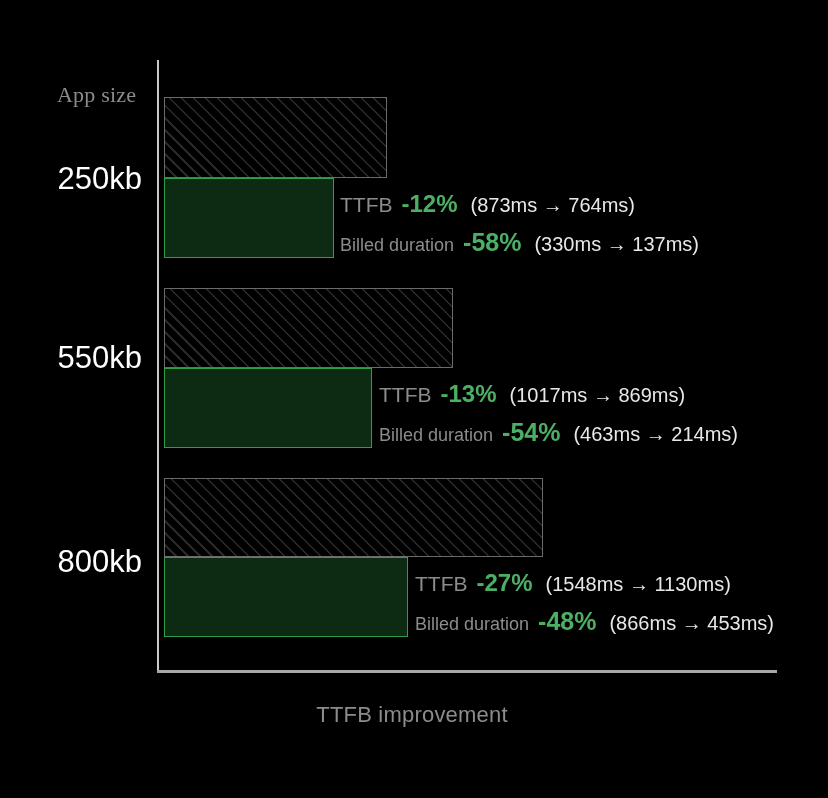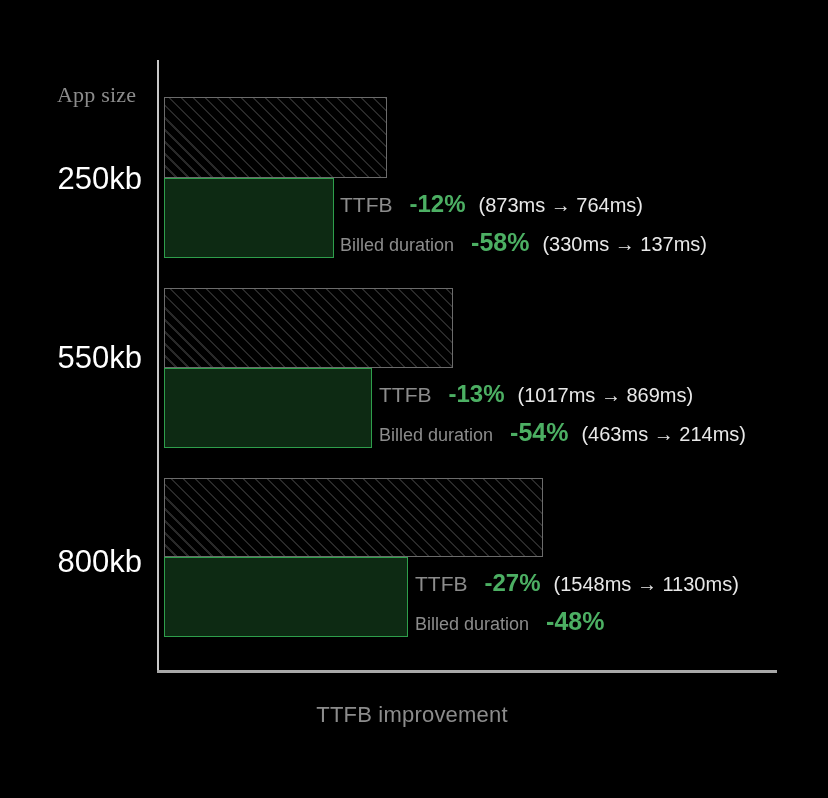--- a/index.html
+++ b/index.html
@@ -105,21 +105,21 @@
     align-items: baseline;
   }
   .annot .metric {
     color: #8c8c8c;
     font-size: 21px;
   }
   .annot .delta {
     color: #4caf63;
     font-size: 24px;
     font-weight: bold;
-    margin-left: 17px;
+    margin-left: 9px;
   }
   .annot .range {
     color: #e8e8e8;
     font-size: 20px;
     margin-left: 13px;
   }
   .annot.row-billed .metric { font-size: 18px; }
   .annot.row-billed .delta  { font-size: 25px; }
 </style>
 </head>
@@ -178,15 +178,16 @@
 
   <div class="annot row-ttfb" style="left:415px; top:569px;">
     <span class="metric">TTFB</span>
     <span class="delta">-27%</span>
     <span class="range">(1548ms → 1130ms)</span>
   </div>
 
   <div class="annot row-billed" style="left:415px; top:607px;">
     <span class="metric">Billed duration</span>
     <span class="delta">-48%</span>
+    <span class="range">(866ms → 453ms)</span>
   </div>
 
 </div>
 
 </body></html>

